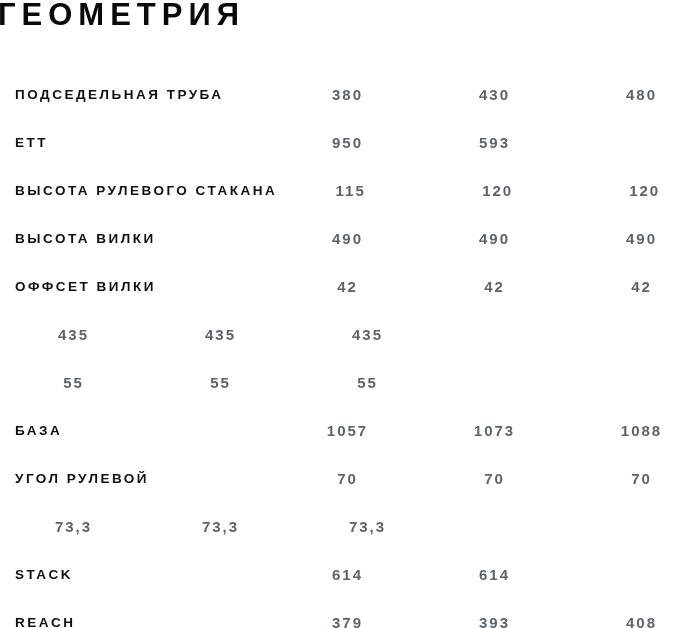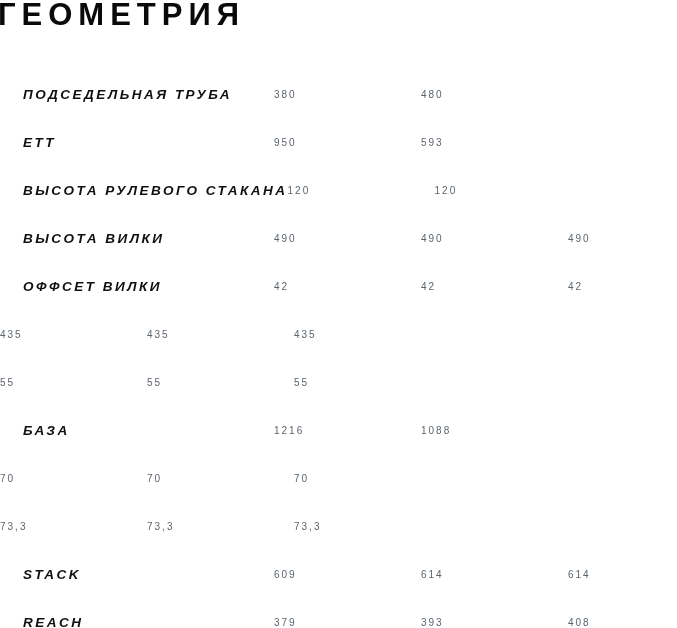--- a/index.html
+++ b/index.html
@@ -34,59 +34,60 @@
     margin-top: 40px;
     width: 728px; 
   }
   .geo-row {
     display: flex;
     align-items: center;
     height: 48px;
   }
   .geo-label {
     flex: 0 0 274px;
-    padding-left: 23px;
+    padding-left: 15px;
     font-size: 13.5px;
     font-weight: 700;
     letter-spacing: 2.5px;
     color: var(--label-color);
     white-space: nowrap;
     text-transform: uppercase;
-    font-style: italic;
   }
   .geo-value {
     flex: 0 0 147px;
-    text-align: left;
-    font-size: 10px;
-    font-weight: 400;
+    text-align: center;
+    font-size: 15px;
+    font-weight: 700;
     letter-spacing: 2px;
     color: var(--value-color);
     white-space: nowrap;
   }
 </style>
 </head>
 <body>
 
 <h1 class="page-title">ГЕОМЕТРИЯ</h1>
 
 <div class="geometry-table">
   <div class="geo-row">
     <span class="geo-label">ПОДСЕДЕЛЬНАЯ ТРУБА</span>
     <span class="geo-value">380</span>
+    <span class="geo-value">430</span>
     <span class="geo-value">480</span>
   </div>
 
   <div class="geo-row">
     <span class="geo-label">ETT</span>
     <span class="geo-value">950</span>
     <span class="geo-value">593</span>
   </div>
 
   <div class="geo-row">
     <span class="geo-label">ВЫСОТА РУЛЕВОГО СТАКАНА</span>
+    <span class="geo-value">115</span>
     <span class="geo-value">120</span>
     <span class="geo-value">120</span>
   </div>
 
   <div class="geo-row">
     <span class="geo-label">ВЫСОТА ВИЛКИ</span>
     <span class="geo-value">490</span>
     <span class="geo-value">490</span>
     <span class="geo-value">490</span>
   </div>
@@ -105,39 +106,40 @@
   </div>
 
   <div class="geo-row">
     <span class="geo-value">55</span>
     <span class="geo-value">55</span>
     <span class="geo-value">55</span>
   </div>
 
   <div class="geo-row">
     <span class="geo-label">БАЗА</span>
-    <span class="geo-value">1216</span>
+    <span class="geo-value">1057</span>
+    <span class="geo-value">1073</span>
     <span class="geo-value">1088</span>
   </div>
 
   <div class="geo-row">
+    <span class="geo-label">УГОЛ РУЛЕВОЙ</span>
     <span class="geo-value">70</span>
     <span class="geo-value">70</span>
     <span class="geo-value">70</span>
   </div>
 
   <div class="geo-row">
     <span class="geo-value">73,3</span>
     <span class="geo-value">73,3</span>
     <span class="geo-value">73,3</span>
   </div>
 
   <div class="geo-row">
     <span class="geo-label">STACK</span>
-    <span class="geo-value">609</span>
     <span class="geo-value">614</span>
     <span class="geo-value">614</span>
   </div>
 
   <div class="geo-row">
     <span class="geo-label">REACH</span>
     <span class="geo-value">379</span>
     <span class="geo-value">393</span>
     <span class="geo-value">408</span>
   </div>

